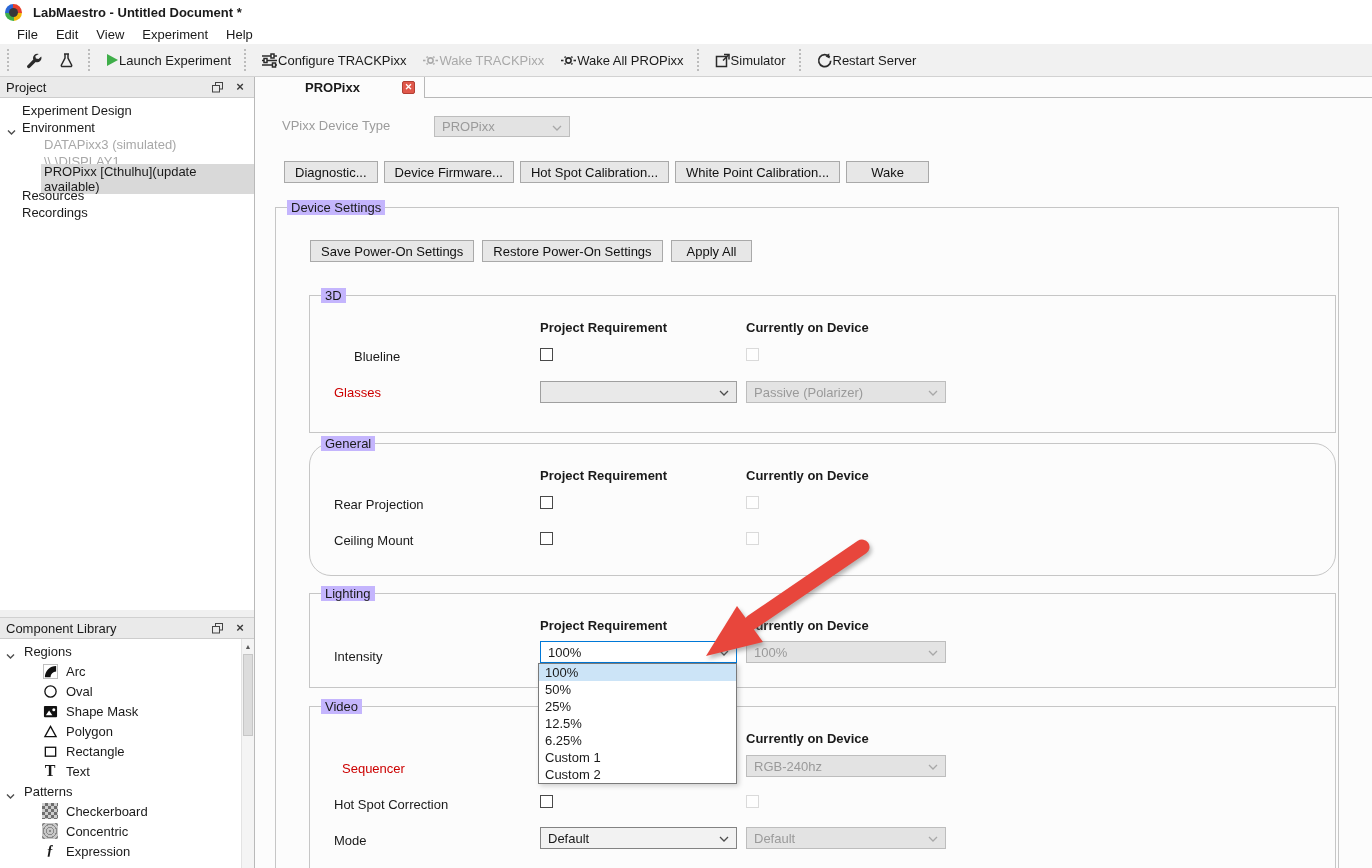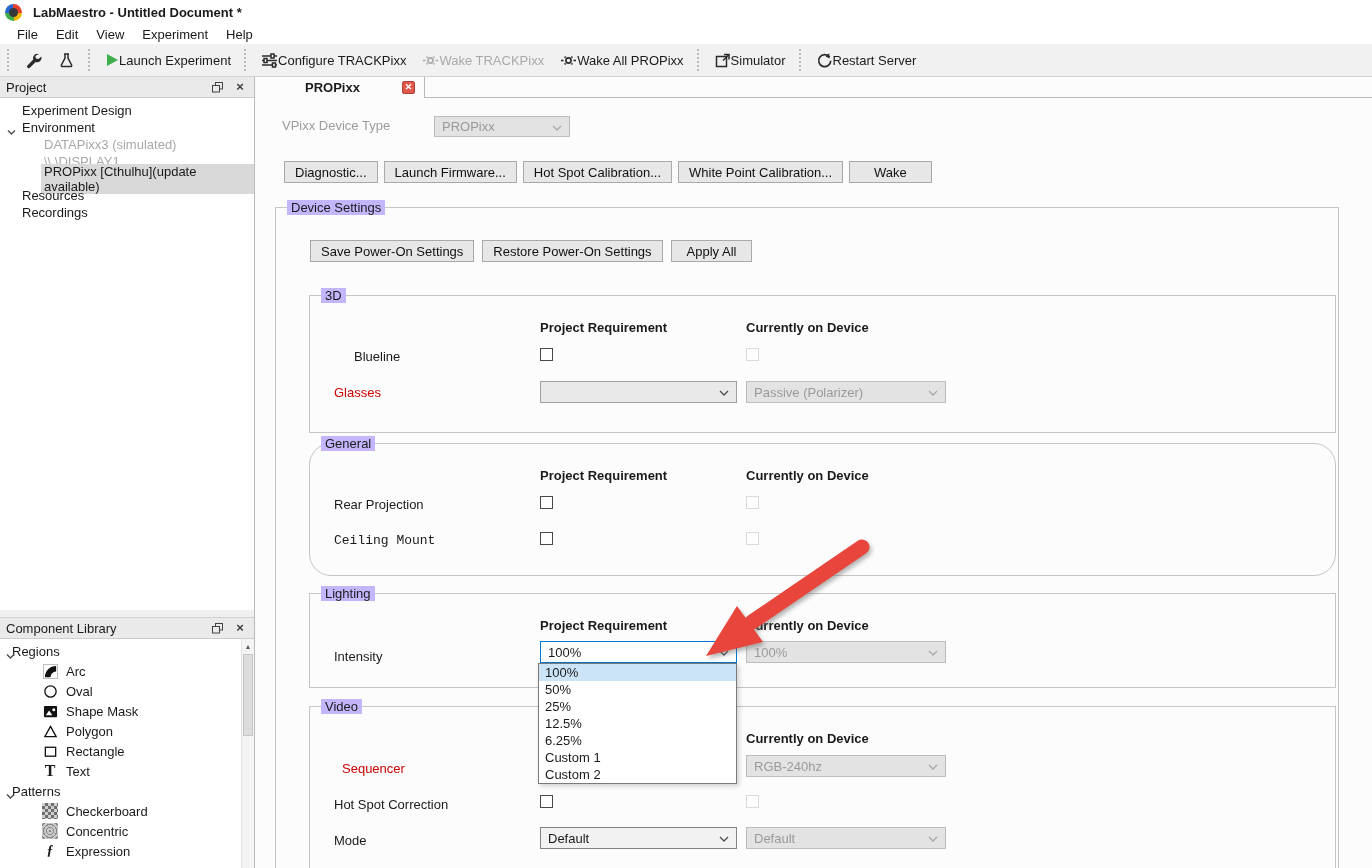--- a/index.html
+++ b/index.html
@@ -38,21 +38,21 @@
   .trow .twist { position:absolute; left:7px; top:5px; }
   .t1 { padding-left:22px; } .t2 { padding-left:44px; }
   .tdis { color:#a8a8a8; }
   .lbl { padding:0 3px; margin-left:-3px; }
   .tsel .lbl { background:#d9d9d9; }
 
   .splitter { height:8px; background:#f0f0f0; border-bottom:1px solid #d0d0d0; flex:none; }
 
   .cl-body { flex:1; background:#fff; position:relative; overflow:hidden; padding-top:2px; }
   .crow { height:20px; display:flex; align-items:center; position:relative; }
-  .cgroup { padding-left:12px; }
+  .cgroup { padding-left:24px; }
   .cgroup .twist { position:absolute; left:6px; top:7px; }
   .citem { padding-left:42px; }
   .cicon { width:16px; height:16px; flex:none; margin-right:8px; display:flex; align-items:center; justify-content:center; }
   .checker { background-image:linear-gradient(45deg,#6f6f6f 25%,transparent 25%,transparent 75%,#6f6f6f 75%),
              linear-gradient(45deg,#6f6f6f 25%,#cfcfcf 25%,#cfcfcf 75%,#6f6f6f 75%); background-size:6px 6px; background-position:0 0,3px 3px; }
   .concentric { background:repeating-radial-gradient(circle at 50% 50%, #8a8a8a 0 1px, #c9c9c9 1px 3px); }
   .cl-scroll { position:absolute; right:0; top:0; bottom:0; width:13px; background:#f4f4f4; border-left:1px solid #e3e3e3; }
   .cl-up { height:14px; display:flex; align-items:center; justify-content:center; color:#5a5a5a; font-size:7px; }
   .cl-thumb { position:absolute; top:15px; left:1px; right:1px; height:82px; background:#dcdcdc; border:1px solid #c6c6c6; }
 
@@ -333,21 +333,21 @@
       <div class="fld-label dis-label" style="left:27px; top:41px;">VPixx Device Type</div>
       <div class="combo disabled" style="left:179px; top:39px; width:136px; height:21px;">
         <span>PROPixx</span>
         <svg class="chev" width="10" height="6" viewBox="0 0 10 6">
             <polyline points="1,1 5,5 9,1" stroke-width="1.3"></polyline>
           </svg>
       </div>
 
       <div class="actions-row">
         <div class="btn">Diagnostic...</div>
-        <div class="btn">Launch Firmware...</div>
+        <div class="btn">Device Firmware...</div>
         <div class="btn">Hot Spot Calibration...</div>
         <div class="btn">White Point Calibration...</div>
         <div class="btn" style="padding:0 24px;">Wake</div>
       </div>
 
       <div class="group" style="left:20px; top:130px; width:1064px; height:700px;">
         <span class="group-label">Device Settings</span>
       </div>
 
       <div class="ds-buttons">
@@ -377,21 +377,21 @@
         </div>
       </div>
 
       <div class="group" style="left:54px; top:366px; width:1027px; height:133px;border-radius:22px;">
         <span class="group-label">General</span>
         <div class="col-head" style="left:230px; top:24px;">Project Requirement</div>
         <div class="col-head" style="left:436px; top:24px;">Currently on Device</div>
         <div class="fld-label" style="left:24px; top:53px;">Rear Projection</div>
         <div class="cb" style="left:230px; top:52px;"></div>
         <div class="cb dis" style="left:436px; top:52px;"></div>
-        <div class="fld-label" style="left:24px; top:89px;font-family:Liberation Mono, monospace;">Ceiling Mount</div>
+        <div class="fld-label" style="left:24px; top:89px;">Ceiling Mount</div>
         <div class="cb" style="left:230px; top:88px;"></div>
         <div class="cb dis" style="left:436px; top:88px;"></div>
       </div>
 
       <div class="group" style="left:54px; top:516px; width:1027px; height:95px;">
         <span class="group-label">Lighting</span>
         <div class="col-head" style="left:230px; top:24px;">Project Requirement</div>
         <div class="col-head" style="left:436px; top:24px;">Currently on Device</div>
         <div class="fld-label" style="left:24px; top:55px;">Intensity</div>
         <div class="combo focused" style="left:230px; top:47px; width:197px;">

